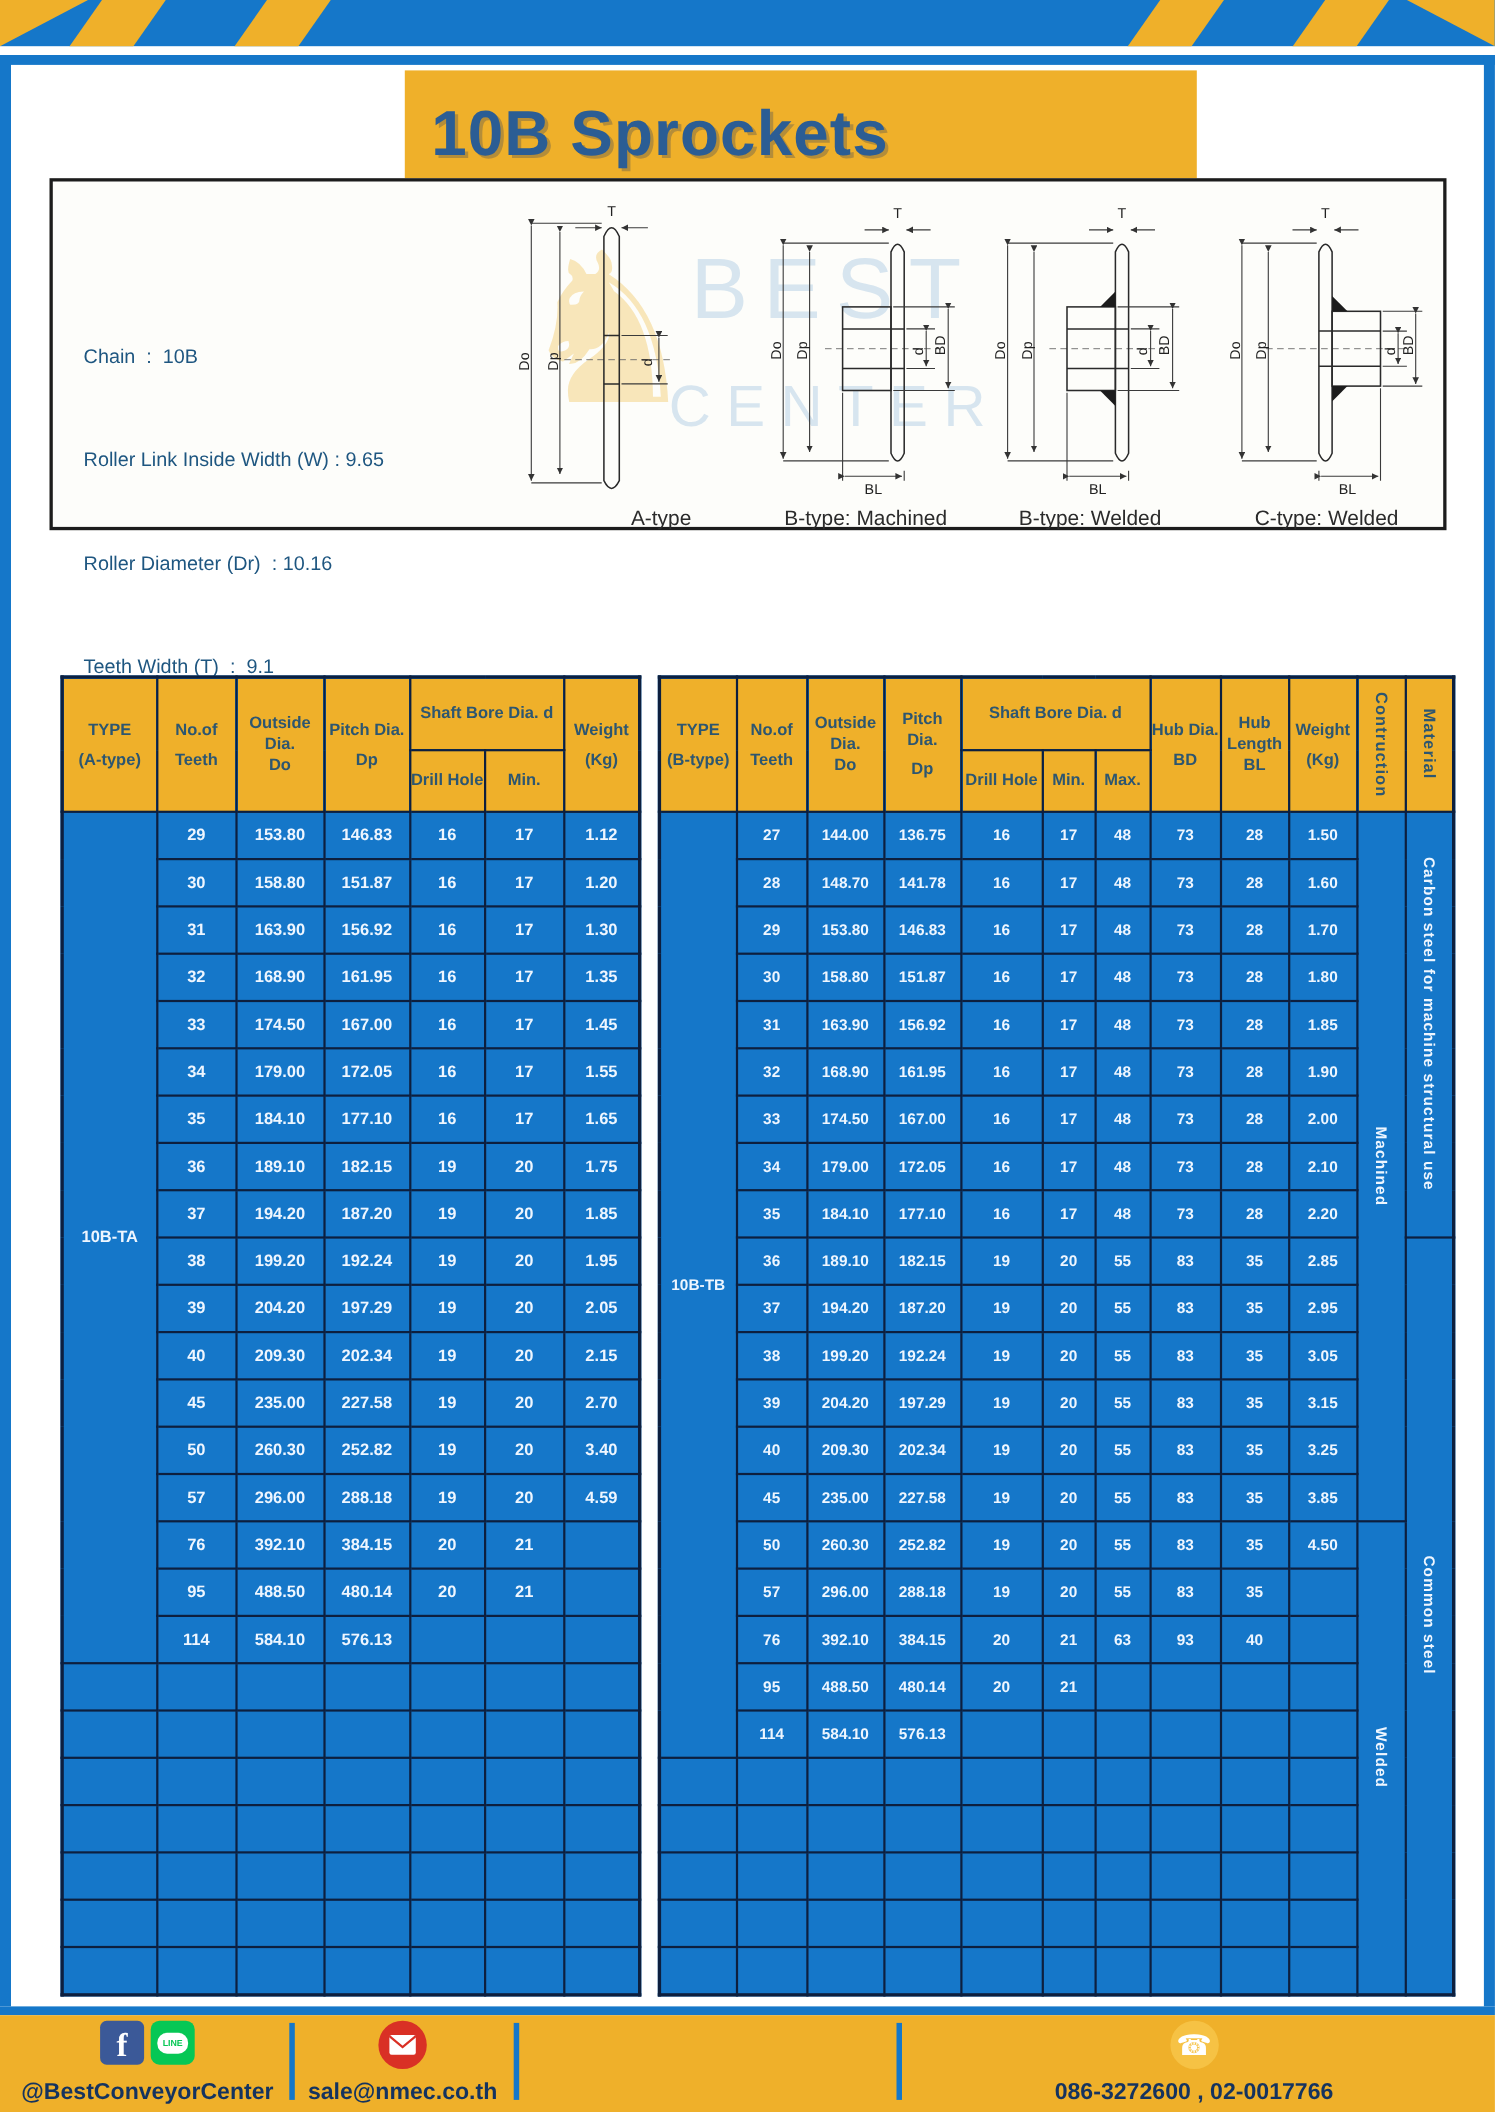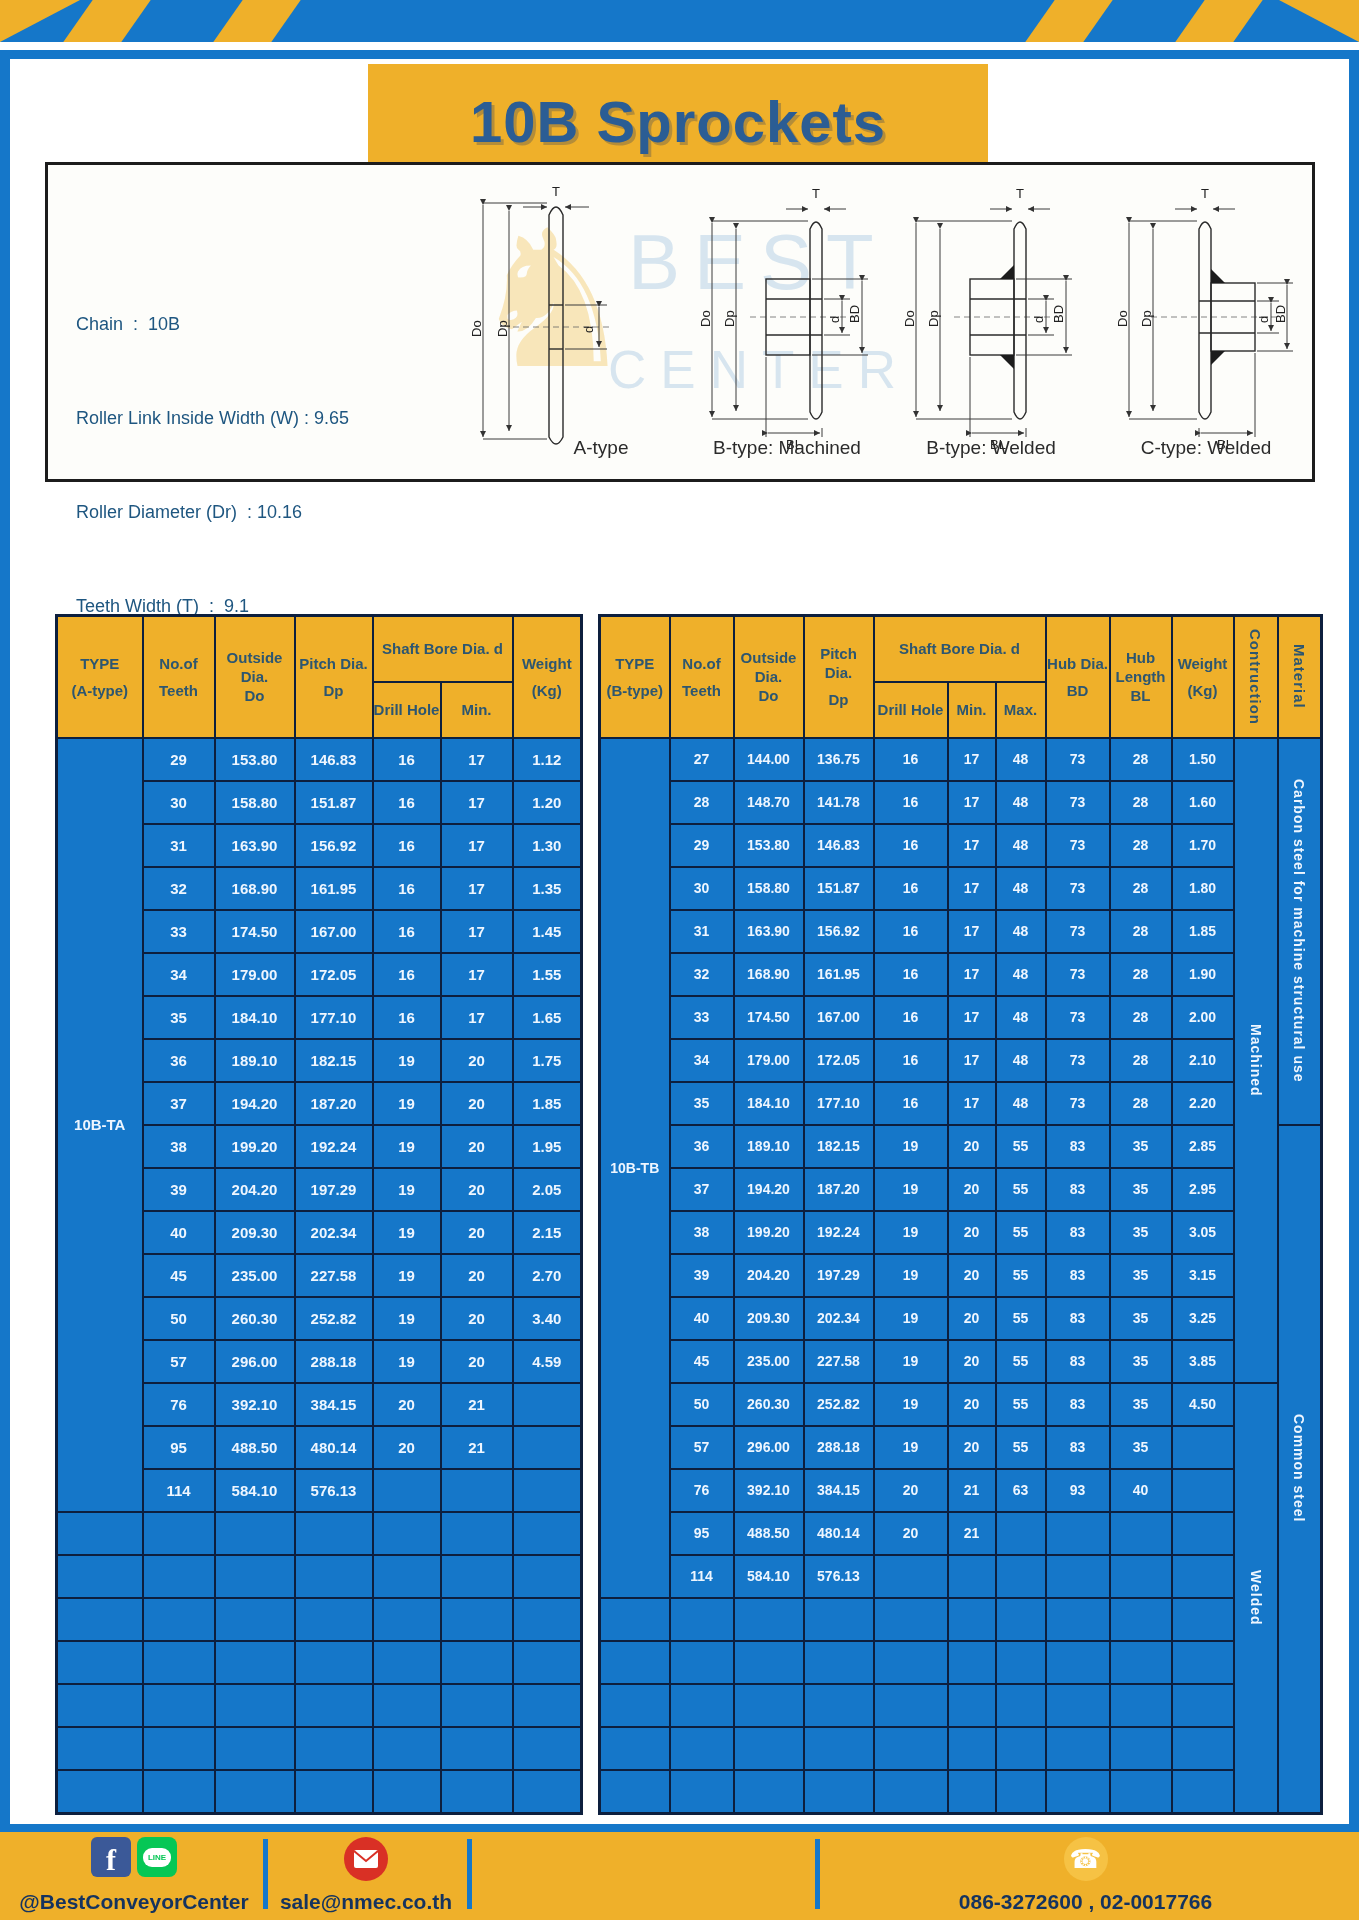--- a/index.html
+++ b/index.html
@@ -9,34 +9,34 @@
   .band{position:absolute;left:0;top:0;width:1359px;height:42px;background:#1577c9;overflow:hidden;}
   .stripe{position:absolute;top:-4px;height:50px;width:58px;background:#efb02a;transform:skewX(-35deg);}
   .tri{position:absolute;top:0;width:80px;height:42px;background:#efb02a;}
   .tri.l{left:0;clip-path:polygon(0 0,100% 0,0 100%);}
   .tri.r{right:0;clip-path:polygon(0 0,100% 0,100% 100%);}
   .toprule{position:absolute;left:0;top:50px;width:1359px;height:9px;background:#1577c9;}
   .siderule{position:absolute;top:50px;height:1774px;width:10px;background:#1577c9;}
   .siderule.l{left:0;} .siderule.r{right:0;}
   .bottomrule{position:absolute;left:0;top:1824px;width:1359px;height:8px;background:#1577c9;}
   
-  .titlebox{position:absolute;left:368px;top:64px;width:620px;height:114px;background:#efb02a;
-            display:flex;align-items:center;justify-content:center;}
+  .titlebox{position:absolute;left:368px;top:64px;width:696px;height:114px;background:#efb02a;
+            display:flex;align-items:center;justify-content:flex-start;padding-left:24px;}
   .title{font-size:58px;font-weight:800;color:#2b5d94;letter-spacing:1px;
          text-shadow:3px 3px 0 rgba(27,52,96,.28);}
   
   .diagbox{position:absolute;left:45px;top:162px;width:1264px;height:314px;background:#fdfdfa;
            border:3px solid #1c1c1c;}
   .wmark{position:absolute;color:rgba(130,175,215,.30);font-weight:400;letter-spacing:14px;line-height:1;}
   .wshape{position:absolute;color:rgba(240,180,40,.30);font-size:190px;line-height:1;}
   .specs{position:absolute;left:28px;top:82px;color:#1e5680;font-size:18px;font-weight:normal;
          line-height:31px;white-space:pre;}
   .specs div{margin-bottom:1px;}
   .draw{position:absolute;top:22px;}
-  .dlabel{position:absolute;top:272px;width:240px;text-align:center;color:#2b2b2b;font-size:19px;}
+  .dlabel{position:absolute;top:296px;width:240px;text-align:center;color:#2b2b2b;font-size:19px;}
   svg .ln{stroke:#2a2a2a;stroke-width:1.4;fill:none;}
   svg .dim{stroke:#3a3a3a;stroke-width:1;fill:none;}
   svg .cl{stroke:#666;stroke-width:.8;stroke-dasharray:6 4;fill:none;}
   svg .weld{fill:#1c1c1c;}
   svg text{font-family:"Liberation Sans",sans-serif;font-size:13px;fill:#222;}
   
   table.tbl{position:absolute;border-collapse:collapse;table-layout:fixed;background:#1577c9;
             border:3px solid #0d1f3e;}
   .tbl th,.tbl td{border:2px solid #0d1f3e;overflow:hidden;padding:0;text-align:center;vertical-align:middle;}
   .tbl th{background:#efb02a;color:#2d5670;font-size:15px;font-weight:bold;line-height:19px;}

